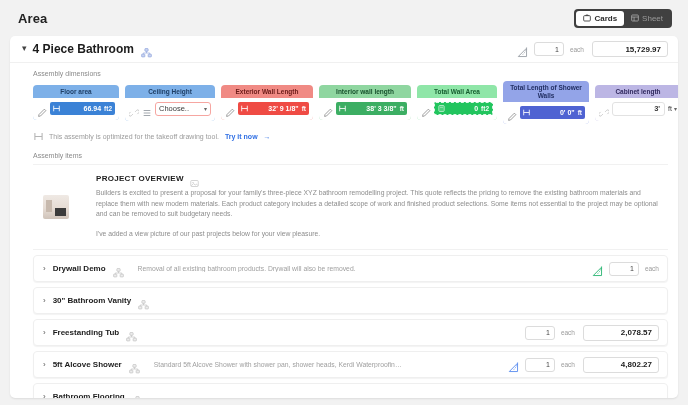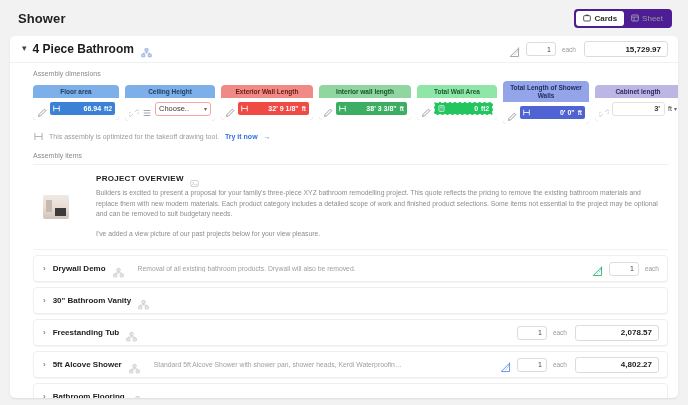--- a/index.html
+++ b/index.html
@@ -16,21 +16,21 @@
     height: 36px;
     display: flex; align-items: center;
     padding: 0 16px 0 18px;
   }
   .page-title {
     font-size: 13px; font-weight: bold; color: #222; letter-spacing: .1px;
   }
   .view-toggle {
     margin-left: auto;
     display: flex; align-items: center;
-    background: #4c1d95;
+    background: #404040;
     border-radius: 4px;
     padding: 2px;
     height: 19px;
   }
   .vt-btn {
     display: flex; align-items: center; gap: 3px;
     font-size: 8px; color: #9a9a9a;
     padding: 0 7px; height: 15px;
     border-radius: 3px;
   }
@@ -66,21 +66,21 @@
   .qty-box {
     width: 30px; height: 14px;
     border: 1px solid #dcdcdc; border-radius: 3px;
     background: #fff;
     font-size: 7px; color: #444;
     display: flex; align-items: center; justify-content: flex-end;
     padding-right: 4px;
   }
   .unit { font-size: 6.5px; color: #9b9b9b; }
   .total-box {
-    width: 84px; height: 16px;
+    width: 76px; height: 16px;
     border: 1px solid #dcdcdc; border-radius: 3px;
     background: #fff;
     font-size: 8px; font-weight: bold; color: #1c1c1c;
     display: flex; align-items: center; justify-content: flex-end;
     padding-right: 6px;
     margin-left: 2px;
   }
 
   
   .sec-label {
@@ -214,21 +214,21 @@
     margin-left: 14px;
     white-space: nowrap; overflow: hidden; text-overflow: ellipsis;
   }
   .spacer { flex: 1; }
   .ico-slot { width: 11px; height: 11px; display:flex; }
 </style>
 </head>
 <body>
 
 <div class="page-head">
-  <div class="page-title">Shower</div>
+  <div class="page-title">Area</div>
   <div class="view-toggle">
     <div class="vt-btn active">
       <span class="vt-ico">
         <svg viewBox="0 0 12 12" width="8" height="8">
             <rect x="1" y="2.5" width="10" height="8" rx="1.4" fill="none" stroke="#2d2d2d" stroke-width="1.2"></rect>
             <path d="M4.3 2.5V1.6h3.4v.9" fill="none" stroke="#2d2d2d" stroke-width="1.2"></path>
           </svg>
       </span>
       <span>Cards</span>
     </div>

